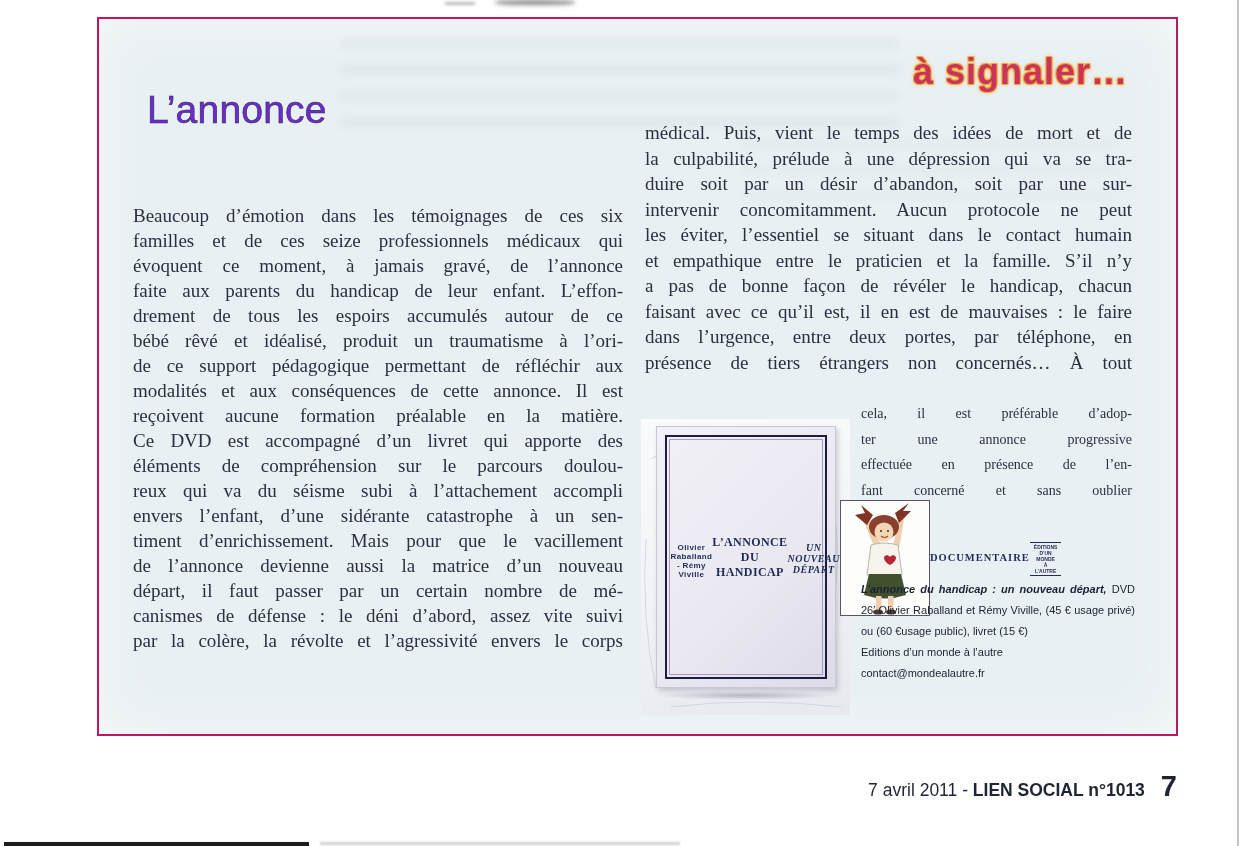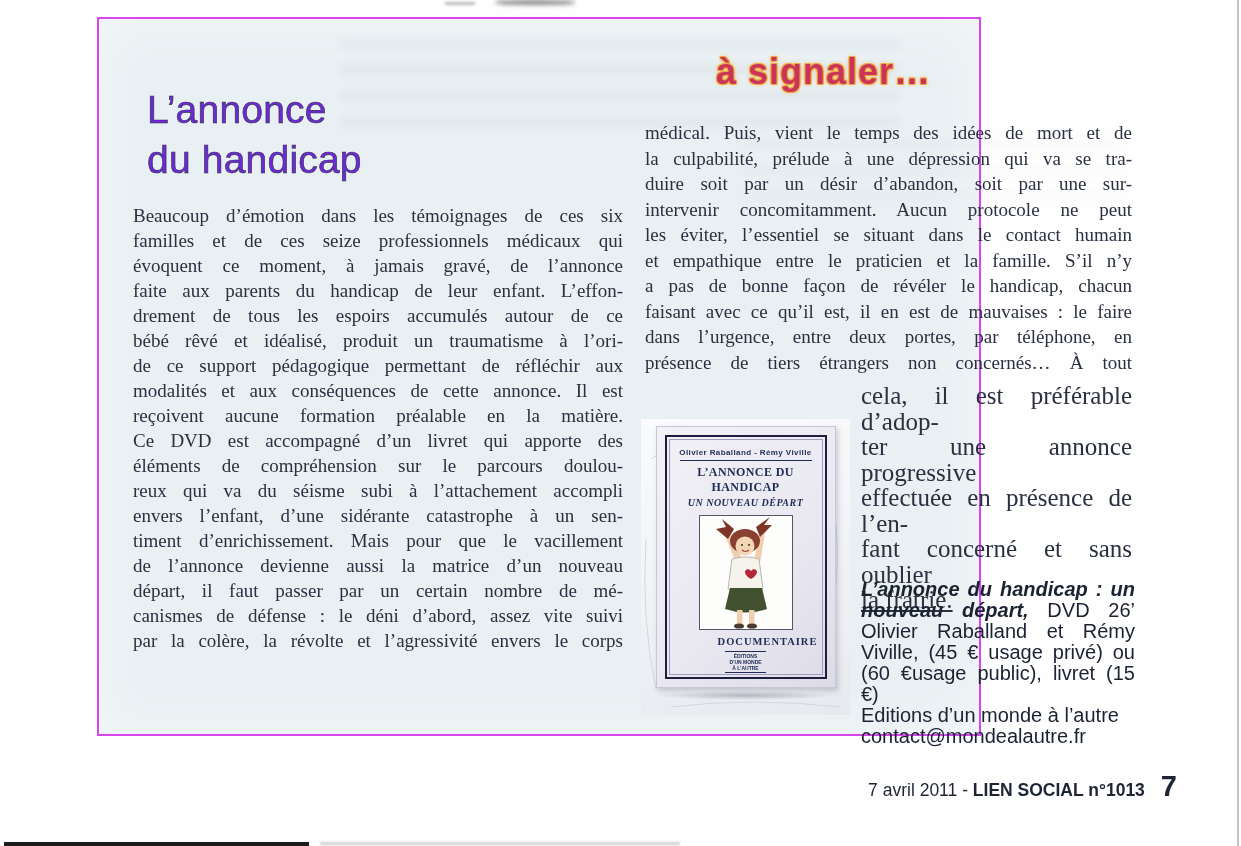--- a/index.html
+++ b/index.html
@@ -11,22 +11,22 @@
   .smudge-top { left:495px; top:0; width:80px; height:5px;
     background:rgba(45,45,50,.55); filter:blur(2px); border-radius:40%; }
   .smudge-top2 { left:445px; top:2px; width:30px; height:3px;
     background:rgba(60,60,65,.35); filter:blur(1.5px); }
   .strip-bottom { left:4px; top:842px; width:305px; height:4px; background:#1c1c1c; }
   .strip-bottom2 { left:320px; top:842px; width:360px; height:3px;
     background:rgba(70,80,70,.25); filter:blur(1px); }
   .edge-right { left:1237px; top:0; width:2px; height:846px; background:rgba(90,90,95,.35); }
 
   
-  .panel { position:absolute; left:97px; top:17px; width:884px; height:719px;
-    background:#e9f0f3; border:2px solid #d946ef;
+  .panel { position:absolute; left:97px; top:17px; width:1081px; height:719px;
+    background:#e9f0f3; border:2px solid #be185d;
     box-shadow:inset 0 0 60px rgba(255,255,255,.5); }
 
   
   .bleed { position:absolute; background:
       repeating-linear-gradient(180deg, rgba(90,100,120,.10) 0 10px, transparent 10px 26px);
     filter:blur(3px); opacity:.5; pointer-events:none; }
   .bleed-a { left:240px; top:20px; width:560px; height:90px; }
   .bleed-b { left:640px; top:120px; width:380px; height:60px; opacity:.25; }
 
   
@@ -39,54 +39,54 @@
   
   .title { position:absolute; left:36px; top:66px; color:#6d28d9;
     font-size:39px; line-height:50px; letter-spacing:.2px;margin-left:12px;
     -webkit-text-stroke:.6px #30343f; }
 
   
   .bodytext { position:absolute; color:#2a3040;
     font-family:"Liberation Serif","DejaVu Serif",serif; }
   .col1  { left:34px;  top:184px; width:490px; font-size:19px; line-height:25px; }
   .col2a { left:546px; top:101px; width:487px; font-size:19px; line-height:25.5px; }
-  .col2b { left:762px; top:364px; width:271px; font-size:25px; line-height:25.5px; }
+  .col2b { left:762px; top:382px; width:271px; font-size:14px; line-height:25.5px; }
   .lines-just .tline { text-align:justify; text-align-last:justify; white-space:normal; }
   .col2b .tline:last-child { text-align-last:left;text-decoration:underline; }
   .title .tline { text-align:left; }
 
   
   .dvd-photo { position:absolute; left:542px; top:400px; width:209px; height:296px;
     background:linear-gradient(165deg,#fafbfc 0%,#f1f2f6 55%,#e7e9ef 100%); }
   .sketch { position:absolute; inset:0; }
   .dvd-box { position:relative; width:180px; height:262px; margin:7px auto 0;
     background:linear-gradient(135deg,#f3f1f7 0%,#e9e7f0 60%,#dddbe7 100%);
     border:1px solid #c8c8d4; box-shadow:2px 3px 5px rgba(80,80,100,.25); }
   .frame-outer { position:absolute; inset:8px; border:2px solid #1d1d40; }
   .frame-inner { position:absolute; inset:2px; border:1px solid #a39bc0; }
-  .cover { position:absolute; inset:4px; display:flex; flex-direction:column;
+  .cover { position:absolute; inset:4px; display:flex; flex-direction:row;
     align-items:center; color:#1d2b55; text-align:center; }
   .cov-authors { margin-top:7px; font-size:8px; font-weight:bold; letter-spacing:.4px; }
   .cov-rule { width:88%; height:1px; background:#1d2b55; margin:3px 0 4px; }
   .cov-title { font-family:"Liberation Serif",serif; font-size:12px; font-weight:bold;
     letter-spacing:.4px; }
   .cov-sub { font-family:"Liberation Serif",serif; font-size:10px; font-weight:bold;
     font-style:italic; margin-top:2px; letter-spacing:.5px; }
   .cov-art { width:94px; height:116px; margin:7px auto 6px; background:#fdfdfb;
     border:1px solid #55556a; display:flex; align-items:flex-end; justify-content:center; }
   .cov-genre { font-family:"Liberation Serif",serif; font-size:10.5px; font-weight:bold;
-    letter-spacing:1px;padding-left:44px; }
+    letter-spacing:1px; }
   .cov-pub { margin-top:4px; font-size:5px; font-weight:bold; line-height:6px;
     border-top:1px solid #1d2b55; border-bottom:1px solid #1d2b55; padding:1px 4px; }
   .dvd-shadow { width:86%; height:9px; margin:3px auto 0; border-radius:50%;
     background:radial-gradient(ellipse at center, rgba(120,120,135,.45), transparent 70%); }
 
   
   .caption { position:absolute; left:762px; top:560px; width:274px;
-    font-size:20px; line-height:21px; color:#1b2232; }
+    font-size:11px; line-height:21px; color:#1b2232; }
   .cap-p { text-align:justify; }
   .cap-lead { font-weight:bold; font-style:italic; }
 
   
   .footer { position:absolute; left:0; top:770px; width:1165px;
     display:flex; justify-content:flex-end; align-items:baseline;
     color:#1e2433; font-size:17.5px;margin-left:12px; }
   .footer .mag { font-weight:bold; white-space:pre; }
   .footer .datepart { white-space:pre; }
   .footer .pageno { font-size:29px; font-weight:bold; margin-left:16px; }
@@ -102,21 +102,20 @@
 
 <div class="panel">
 
   <div class="bleed bleed-a"></div>
   <div class="bleed bleed-b"></div>
 
   <div class="signaler">à signaler…</div>
 
   <div class="title">
       <div class="tline">L’annonce</div>
-      <div class="tline">du handicap</div>
     </div>
 
   <div class="bodytext col1 lines-just">
       <div class="tline">Beaucoup d’émotion dans les témoignages de ces six</div>
       <div class="tline">familles et de ces seize professionnels médicaux qui</div>
       <div class="tline">évoquent ce moment, à jamais gravé, de l’annonce</div>
       <div class="tline">faite aux parents du handicap de leur enfant. L’effon-</div>
       <div class="tline">drement de tous les espoirs accumulés autour de ce</div>
       <div class="tline">bébé rêvé et idéalisé, produit un traumatisme à l’ori-</div>
       <div class="tline">de ce support pédagogique permettant de réfléchir aux</div>

